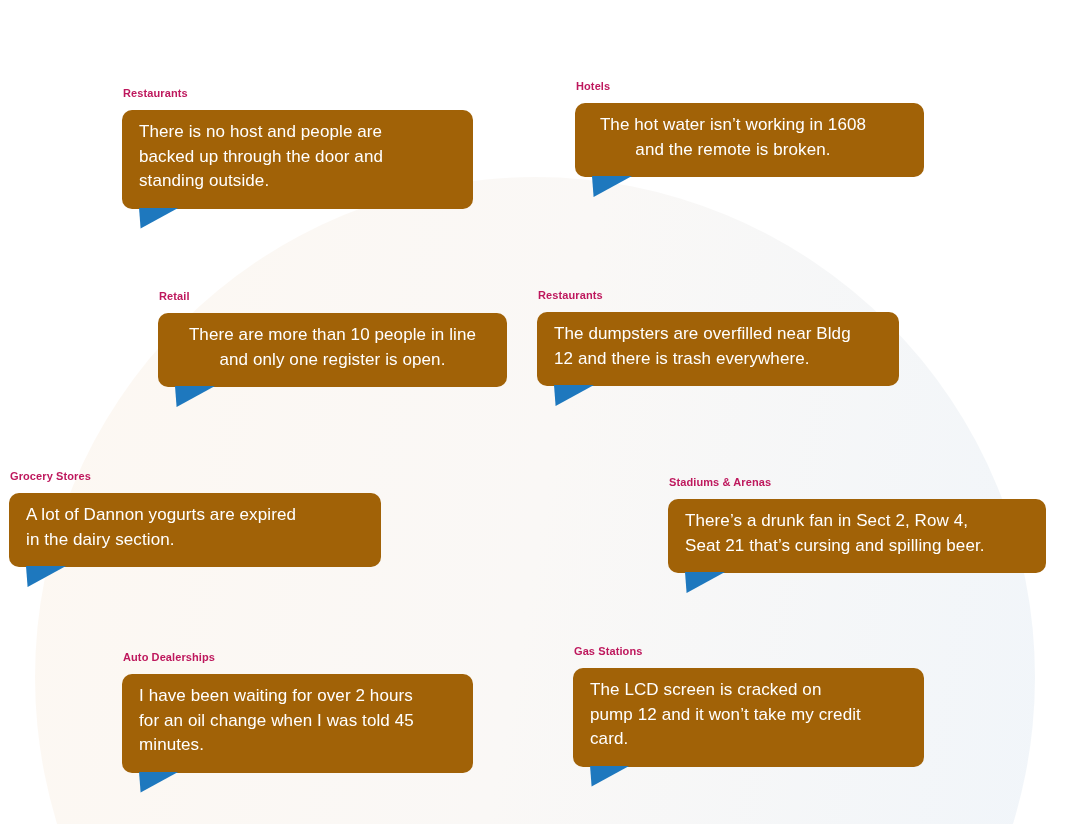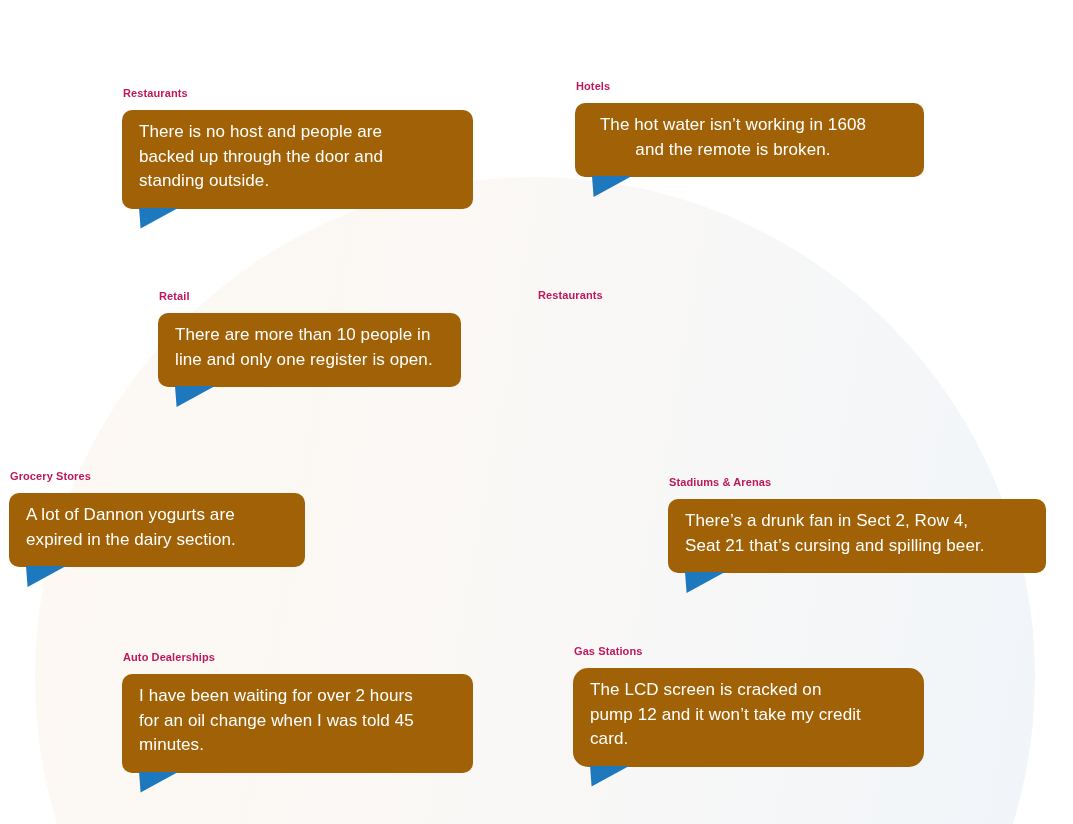--- a/index.html
+++ b/index.html
@@ -66,41 +66,41 @@
   
   #card-0 { left: 122px; top: 83px;  }
   #card-0 .bubble { width: 351px; }
   #card-0 .bubble-text { max-width: 258px; }
 
   #card-1 { left: 575px; top: 76px;  }
   #card-1 .bubble { width: 349px; }
   #card-1 .bubble-text { max-width: 282px; text-align: center; }
 
   #card-2 { left: 148px; top: 286px; margin-left: 10px; }
-  #card-2 .bubble { width: 303px; }
+  #card-2 .bubble { width: 349px; text-align: center; }
   #card-2 .bubble-text { max-width: 297px; }
 
   #card-3 { left: 537px; top: 285px; }
   #card-3 .bubble { width: 362px; }
   #card-3 .bubble-text { max-width: 310px; }
 
   #card-4 { left: 9px;   top: 466px; }
-  #card-4 .bubble { width: 296px; }
+  #card-4 .bubble { width: 372px; }
   #card-4 .bubble-text { max-width: 287px; }
 
   #card-5 { left: 668px; top: 472px; }
   #card-5 .bubble { width: 378px; }
   #card-5 .bubble-text { max-width: 302px; }
 
   #card-6 { left: 122px; top: 647px; }
   #card-6 .bubble { width: 351px; }
   #card-6 .bubble-text { max-width: 290px; }
 
   #card-7 { left: 573px; top: 641px; }
-  #card-7 .bubble { width: 351px; border-radius: 15px; }
+  #card-7 .bubble { width: 351px; }
   #card-7 .bubble-text { max-width: 274px; }
 </style>
 </head>
 <body>
 
 <div class="bg-circle"></div>
 
 <div class="card" id="card-0">
   <div class="card-label">Restaurants</div>
   <div class="bubble">
@@ -120,20 +120,24 @@
 <div class="card" id="card-2">
   <div class="card-label">Retail</div>
   <div class="bubble">
     <span class="bubble-text">There are more than 10 people in line and only one register is open.</span>
     <span class="tail"></span>
   </div>
 </div>
 
 <div class="card" id="card-3">
   <div class="card-label">Restaurants</div>
+  <div class="bubble">
+    <span class="bubble-text">The dumpsters are overfilled near Bldg 12 and there is trash everywhere.</span>
+    <span class="tail"></span>
+  </div>
 </div>
 
 <div class="card" id="card-4">
   <div class="card-label">Grocery Stores</div>
   <div class="bubble">
     <span class="bubble-text">A lot of Dannon yogurts are expired in the dairy section.</span>
     <span class="tail"></span>
   </div>
 </div>
 

